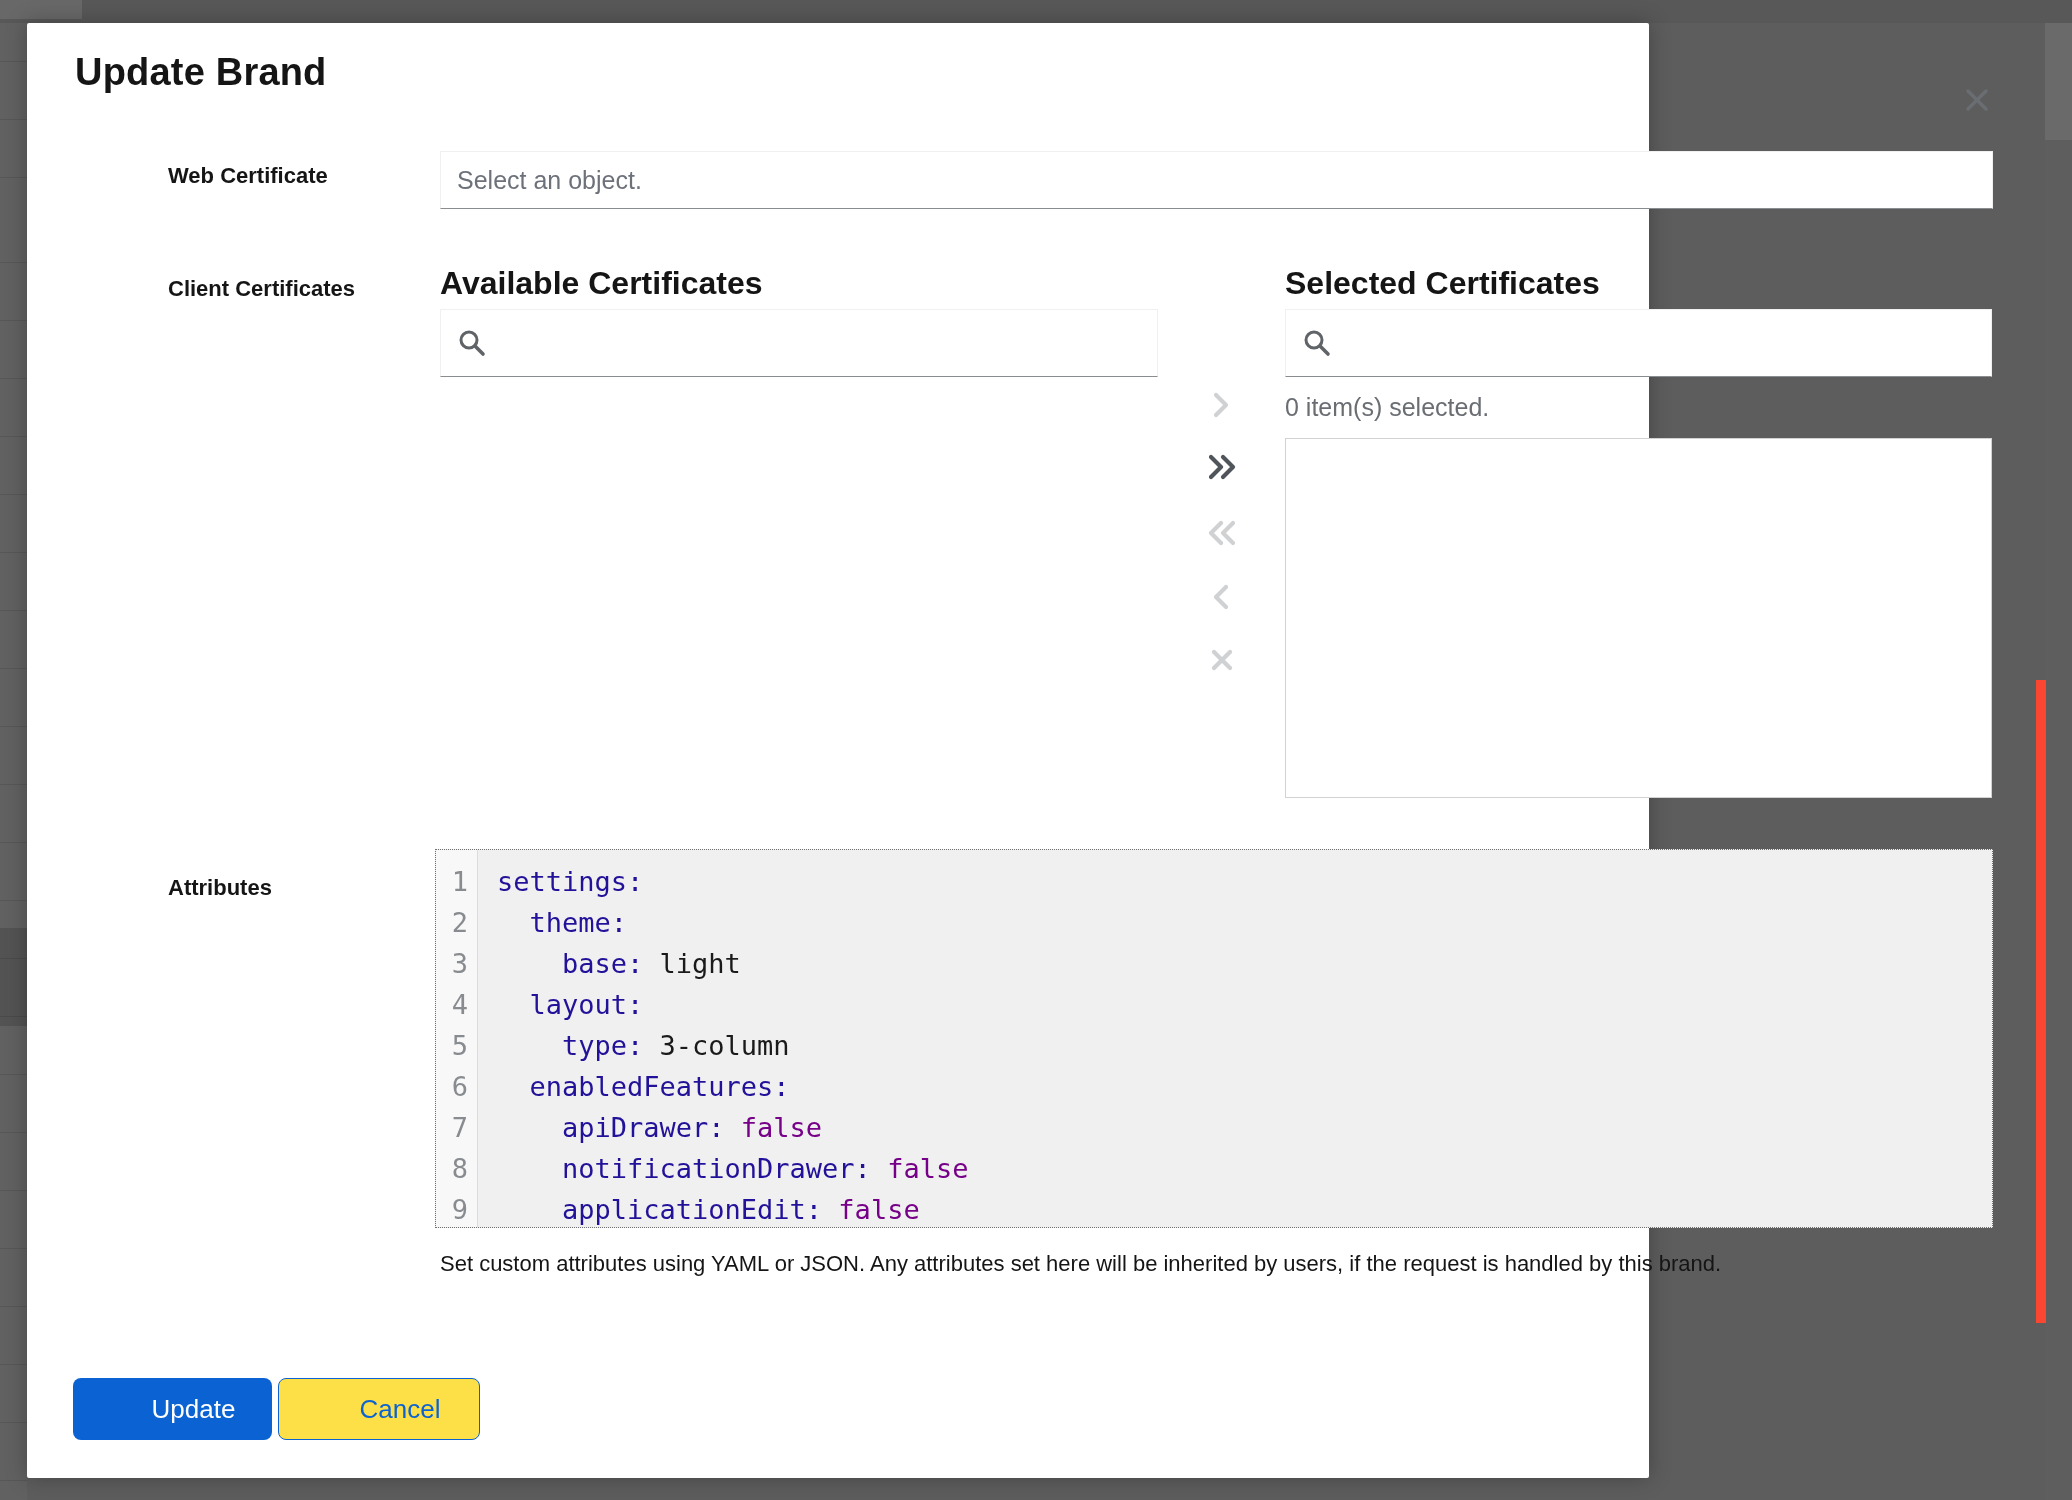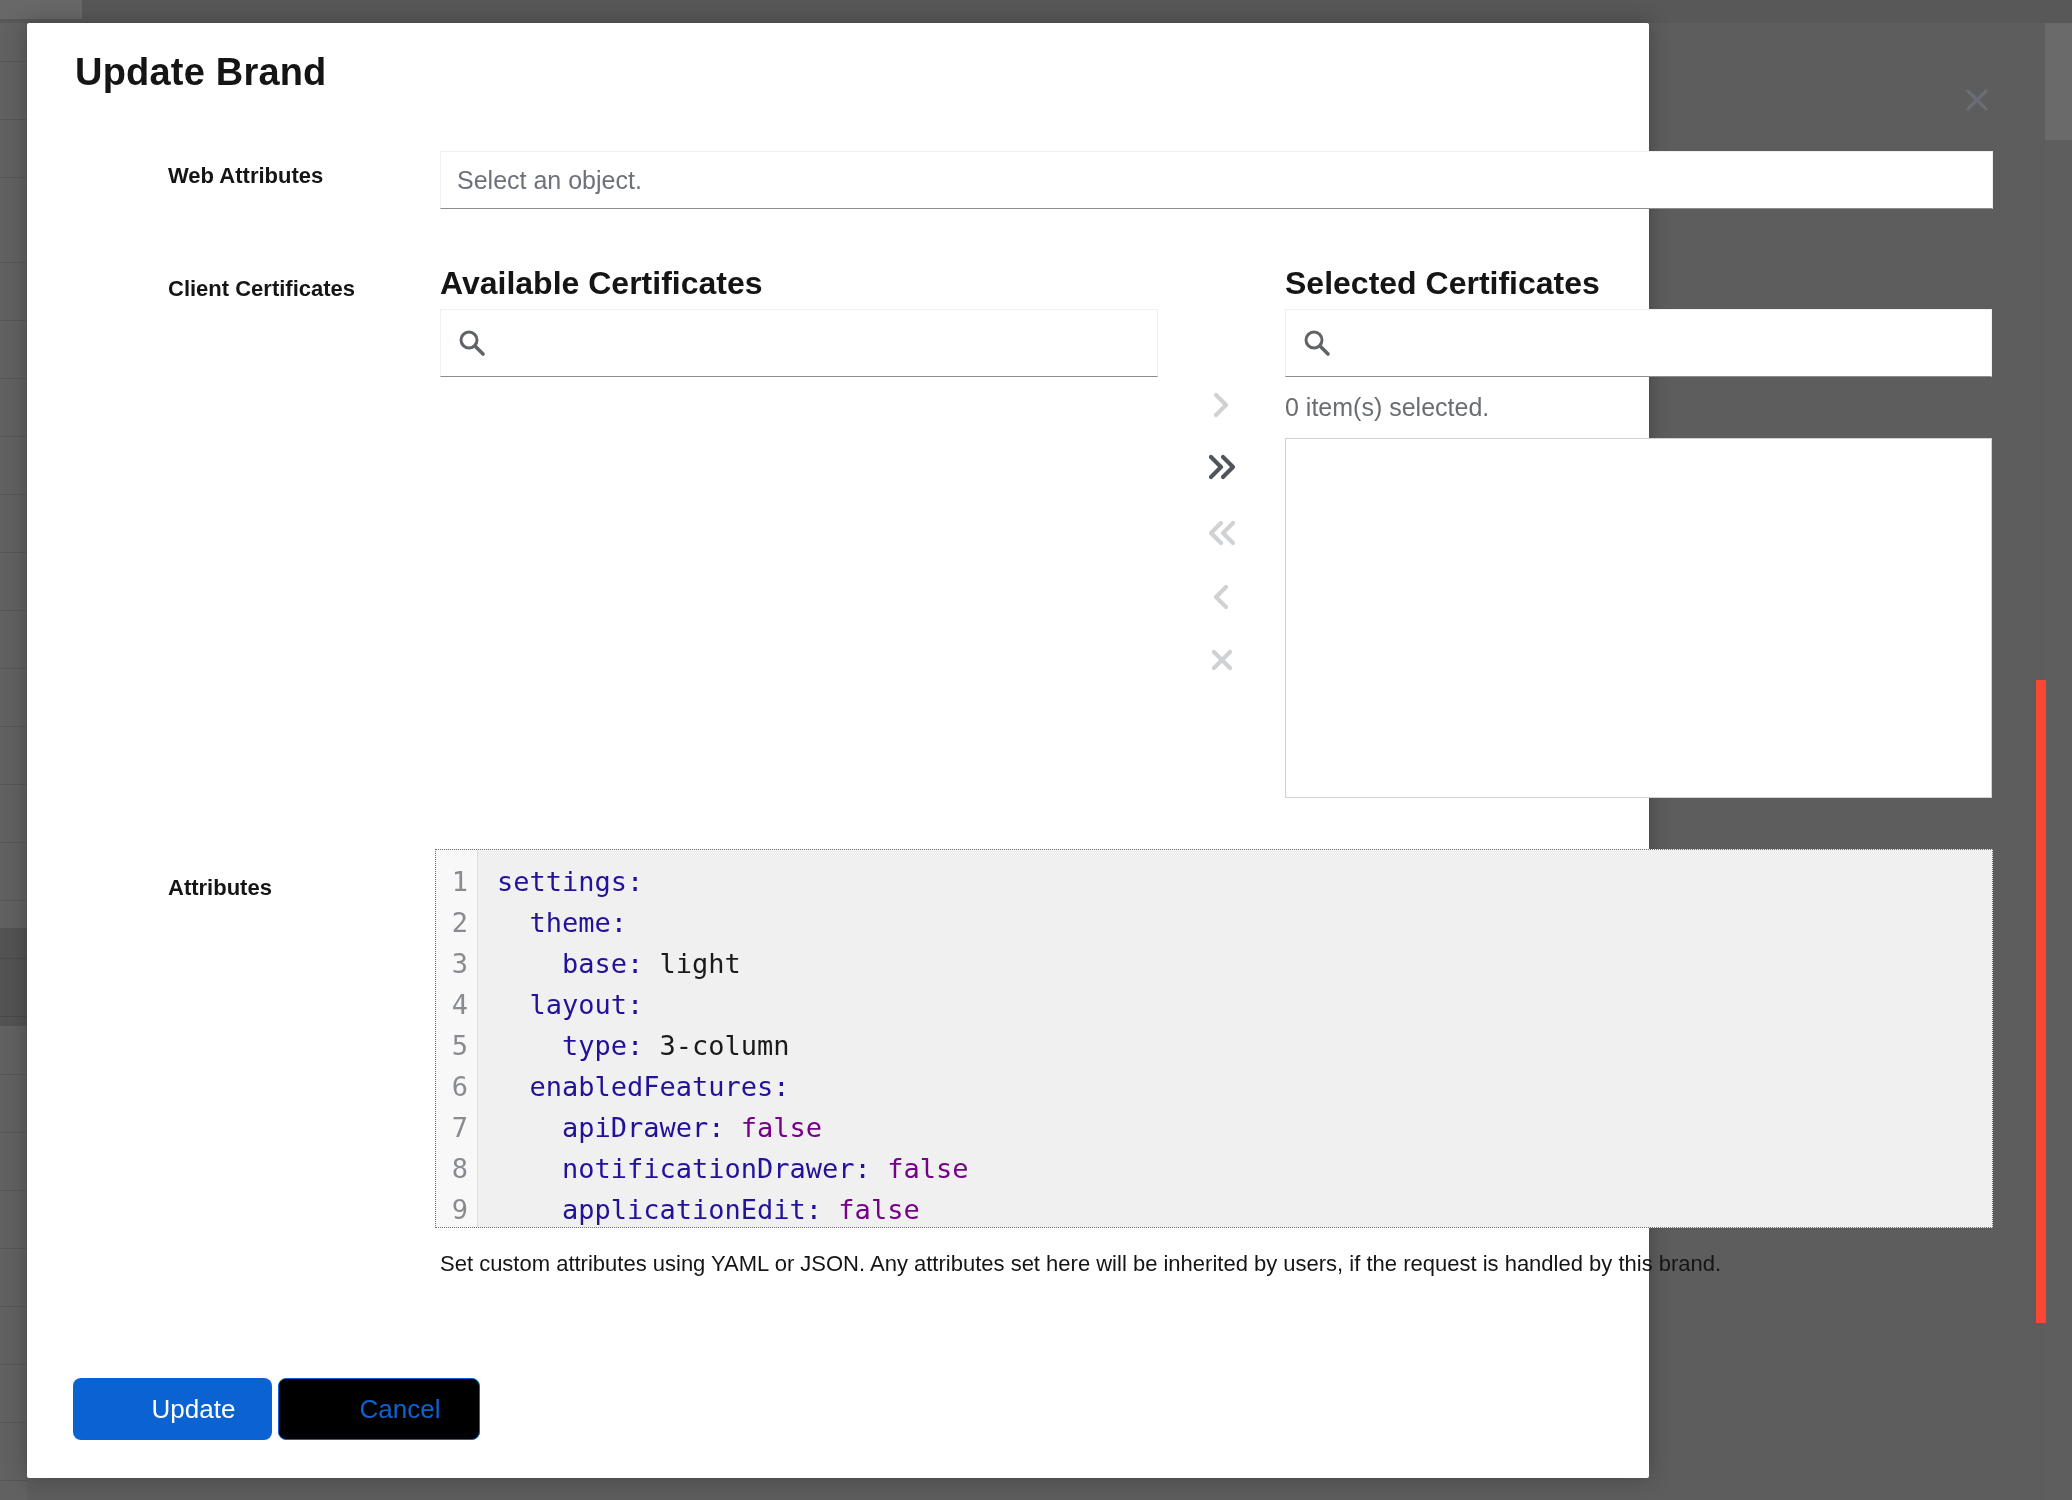--- a/index.html
+++ b/index.html
@@ -74,21 +74,21 @@
   .tok-key{color:var(--code_key,#221199);margin-top:36px;}
   .tok-plain{color:#1a1a1a;}
   .tok-atom{color:var(--code_atom,#770088);}
 
   .help-text{position:absolute;left:413px;top:1228px;width:1545px;margin:0;font-size:22px;color:#151515;}
 
   
   .btn{position:absolute;top:1355px;height:62px;border-radius:8px;font-family:"Liberation Sans",sans-serif;
        font-size:26px;cursor:pointer;box-sizing:border-box;padding-left:48px;}
   .btn-primary{left:46px;width:199px;background:var(--primary,#0b63d3);color:#fff;border:none;}
-  .btn-secondary{left:251px;width:202px;background:#000000;color:var(--primary,#0b63d3);
+  .btn-secondary{left:251px;width:202px;background:#fde047;color:var(--primary,#0b63d3);
                  border:1px solid var(--primary,#0b63d3);}
 </style>
 </head>
 <body>
 
 <div class="screen">
 
   <div class="bg-top">
     <div class="bg-top-block"></div>
   </div>
@@ -105,21 +105,21 @@
 
     <button class="close-btn">
       <span>
         <svg width="26" height="26" viewBox="0 0 26 26">
             <line x1="4" y1="4" x2="22" y2="22"></line>
             <line x1="22" y1="4" x2="4" y2="22"></line>
           </svg>
       </span>
     </button>
 
-    <label class="form-label lbl-web">Web Attributes</label>
+    <label class="form-label lbl-web">Web Certificate</label>
     <input class="pf-input web-input" placeholder="Select an object." style="">
 
     <label class="form-label lbl-client">Client Certificates</label>
 
     <h2 class="pane-head head-available">Available Certificates</h2>
     <h2 class="pane-head head-selected">Selected Certificates</h2>
 
     <div class="searchbox search-available">
       <span class="search-icon">
         <svg width="28" height="28" viewBox="0 0 28 28">

